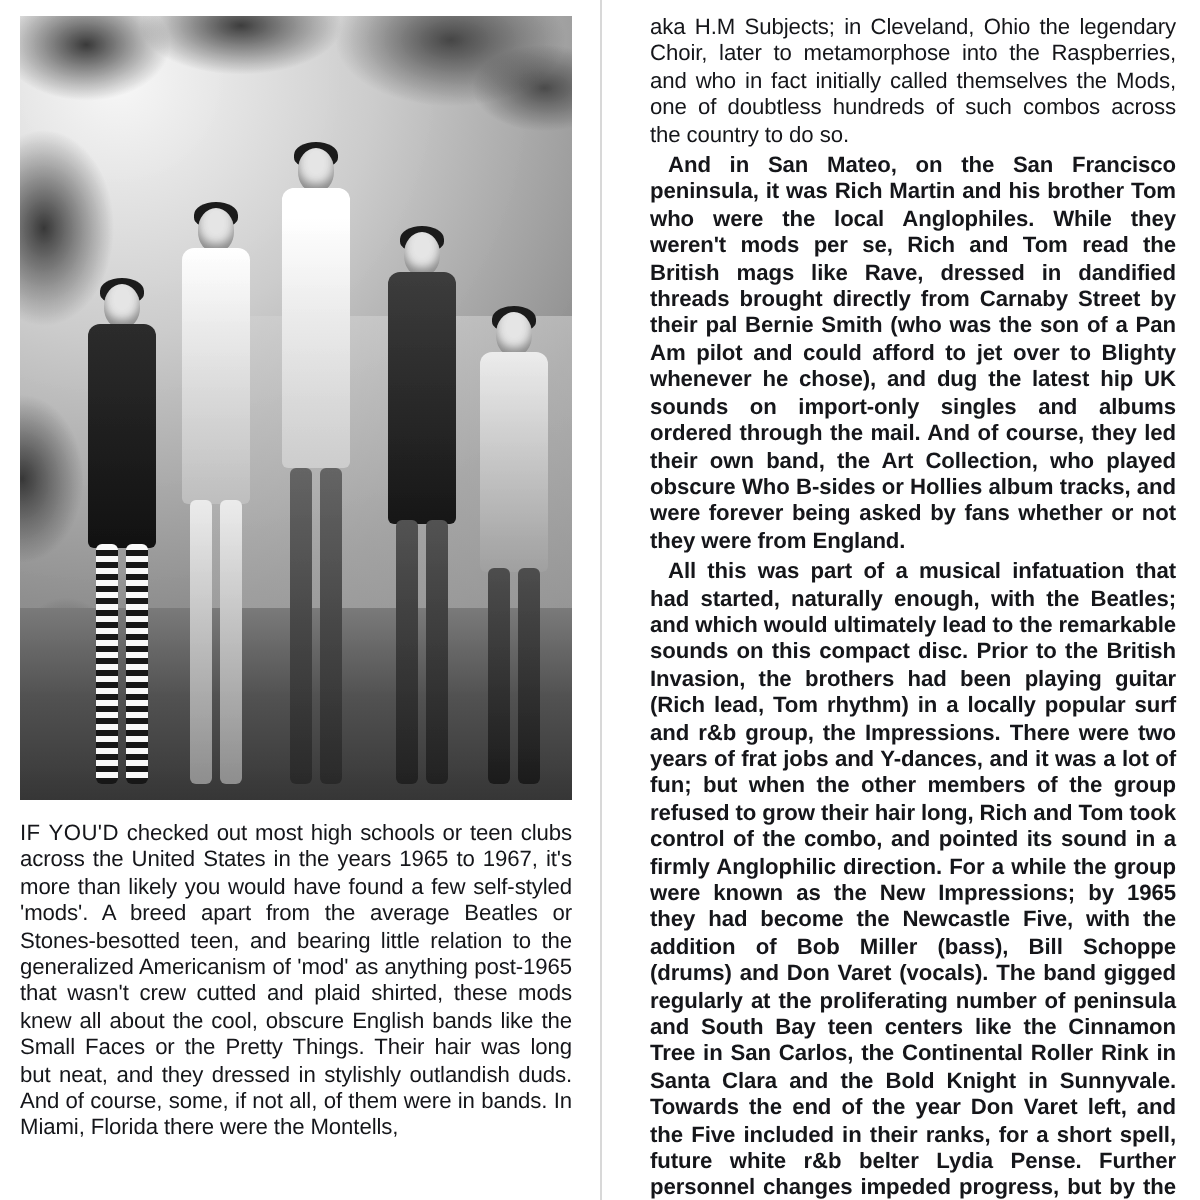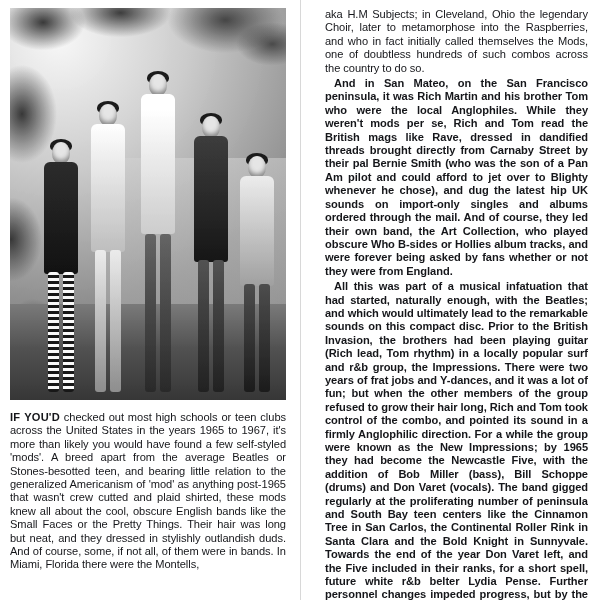--- a/index.html
+++ b/index.html
@@ -142,21 +142,21 @@
     margin: 0;
   }
   .body-text p + p {
     margin-top: 0.5px;
     text-indent: 9px;
   }
   .left-copy {
     margin-top: 11px;
   }
   .dropcap {
-    font-weight: bold;
+    font-weight: normal;
     letter-spacing: 0.2px;
   }
   .right-col-inner p:first-child {
     text-indent: 0;
   }
   .right-col-inner p {
     margin: 0;
   }
   .right-col-inner p.para {
     margin-top: 2px;

